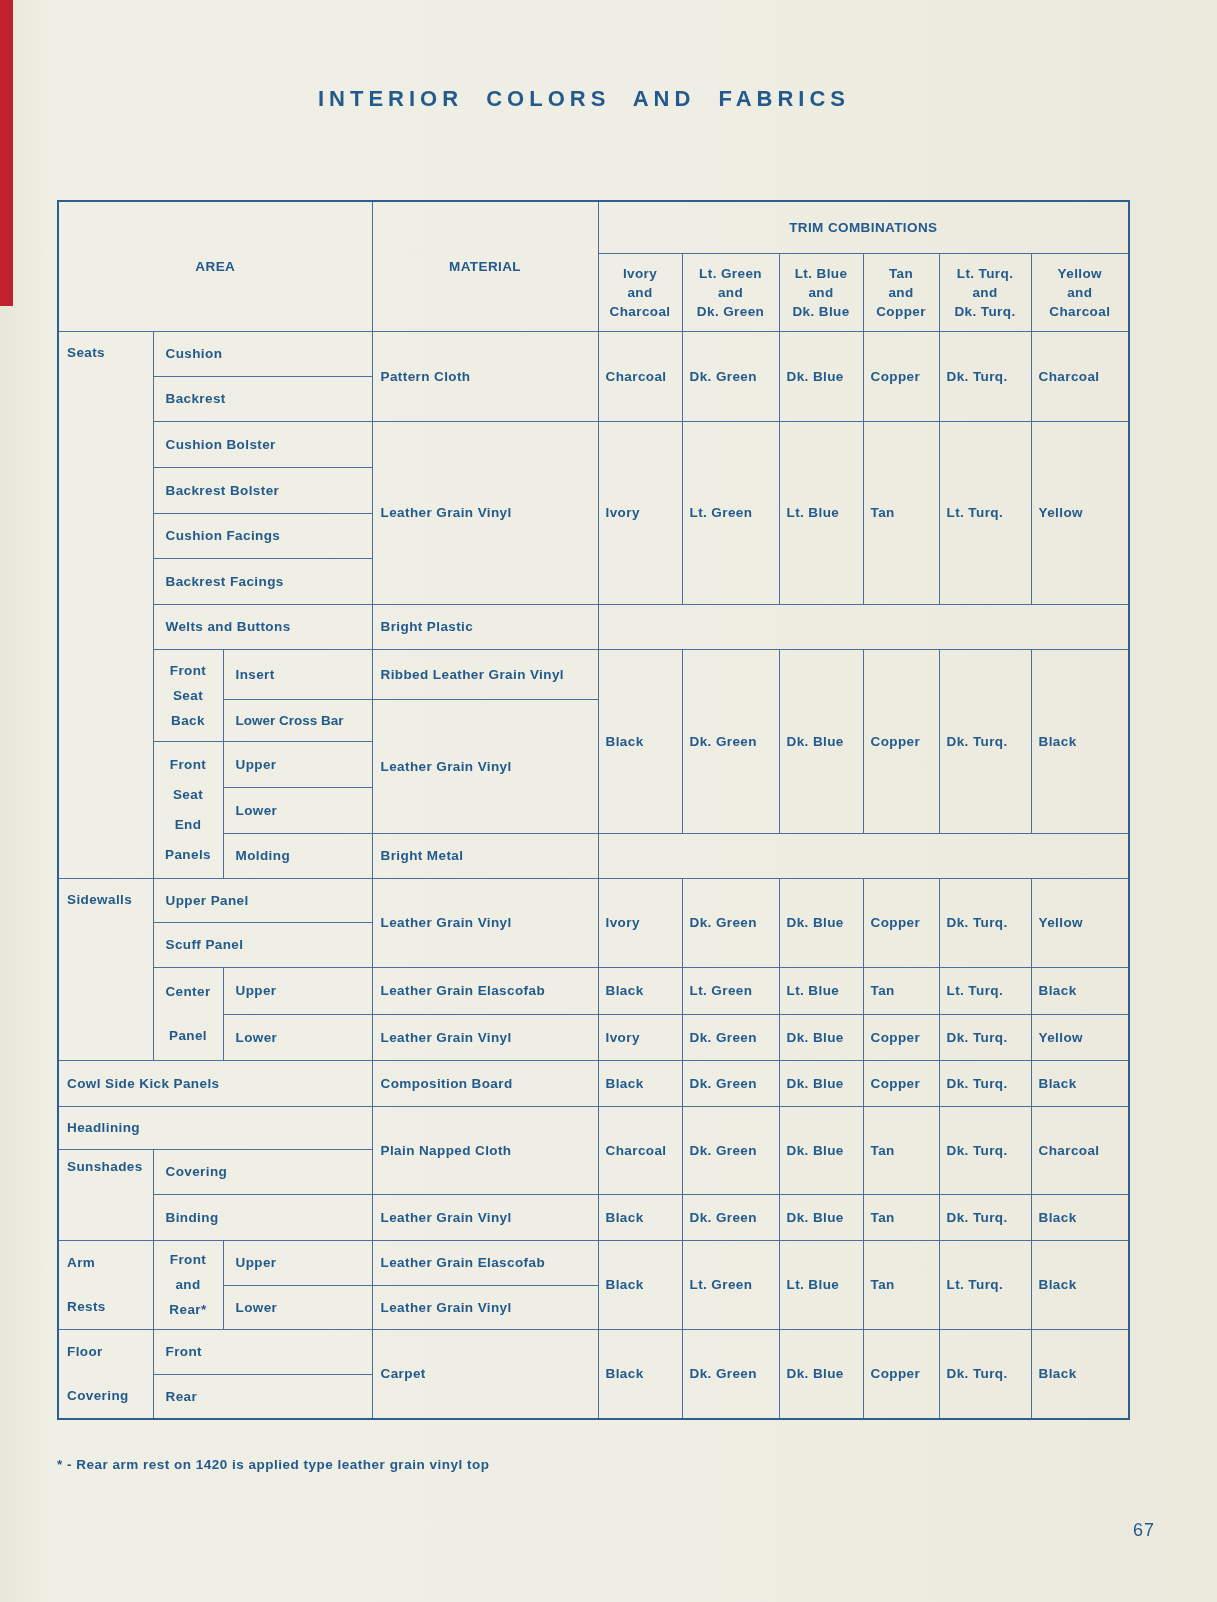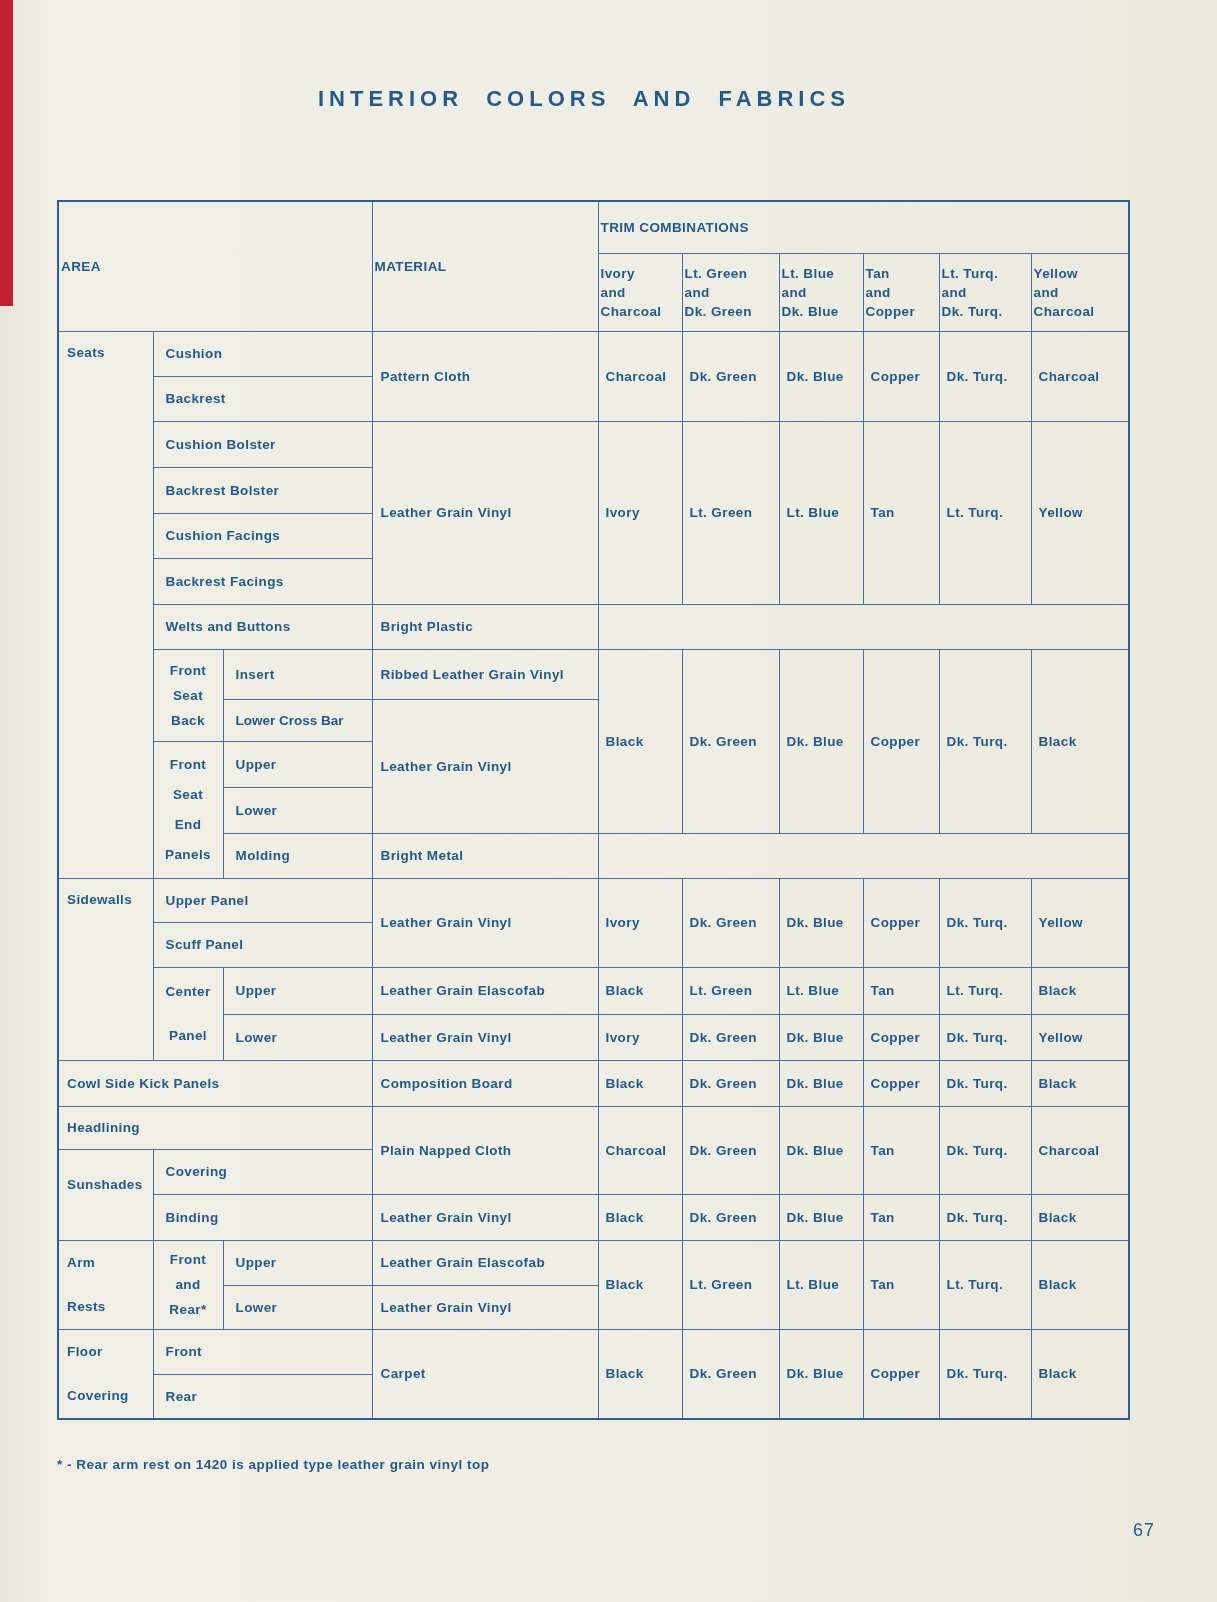--- a/index.html
+++ b/index.html
@@ -33,21 +33,21 @@
     border:2px solid var(--line-dark);
   }
   .trim-table th,.trim-table td{
     border:1px solid var(--line);
     color:var(--ink);font-weight:bold;
     font-size:13.5px;letter-spacing:0.4px;
     text-align:left;vertical-align:middle;
     padding:0 4px 0 10px;
     overflow:hidden;
   }
-  .trim-table th{padding:0 2px;}
+  .trim-table th{text-align:center;padding:0 2px;}
   .hdr-big{font-size:18px;letter-spacing:1.5px;}
   .hdr-trim{border-bottom:1px solid var(--line);}
   .trimcol{font-size:13px;line-height:19px;white-space:pre-line;letter-spacing:0.3px;}
   td.vtop{vertical-align:top;padding-top:13px;}
   td.ml{white-space:pre-line;}
   td.ctr{text-align:center;padding:0 2px;}
   td.lh3{line-height:25px;}
   td.lh4{line-height:30px;}
   td.lh2w{line-height:44px;}
   td.pad12{padding-left:12px;}
@@ -239,21 +239,21 @@
       <td colspan="3" class="pad8">Headlining</td>
       <td rowspan="2" class="pad8">Plain Napped Cloth</td>
       <td rowspan="2" class="trimval">Charcoal</td>
       <td rowspan="2" class="trimval">Dk. Green</td>
       <td rowspan="2" class="trimval">Dk. Blue</td>
       <td rowspan="2" class="trimval">Tan</td>
       <td rowspan="2" class="trimval">Dk. Turq.</td>
       <td rowspan="2" class="trimval">Charcoal</td>
     </tr>
     <tr style="height:45px">
-      <td rowspan="2" class="vtop pad8" style="padding-top:27px">Sunshades</td>
+      <td rowspan="2" class="vtop pad8" style="padding-top:9px">Sunshades</td>
       <td colspan="2" class="pad12">Covering</td>
     </tr>
     <tr style="height:46px">
       <td colspan="2" class="pad12">Binding</td>
       <td class="pad8">Leather Grain Vinyl</td>
       <td class="trimval">Black</td>
       <td class="trimval">Dk. Green</td>
       <td class="trimval">Dk. Blue</td>
       <td class="trimval">Tan</td>
       <td class="trimval">Dk. Turq.</td>

